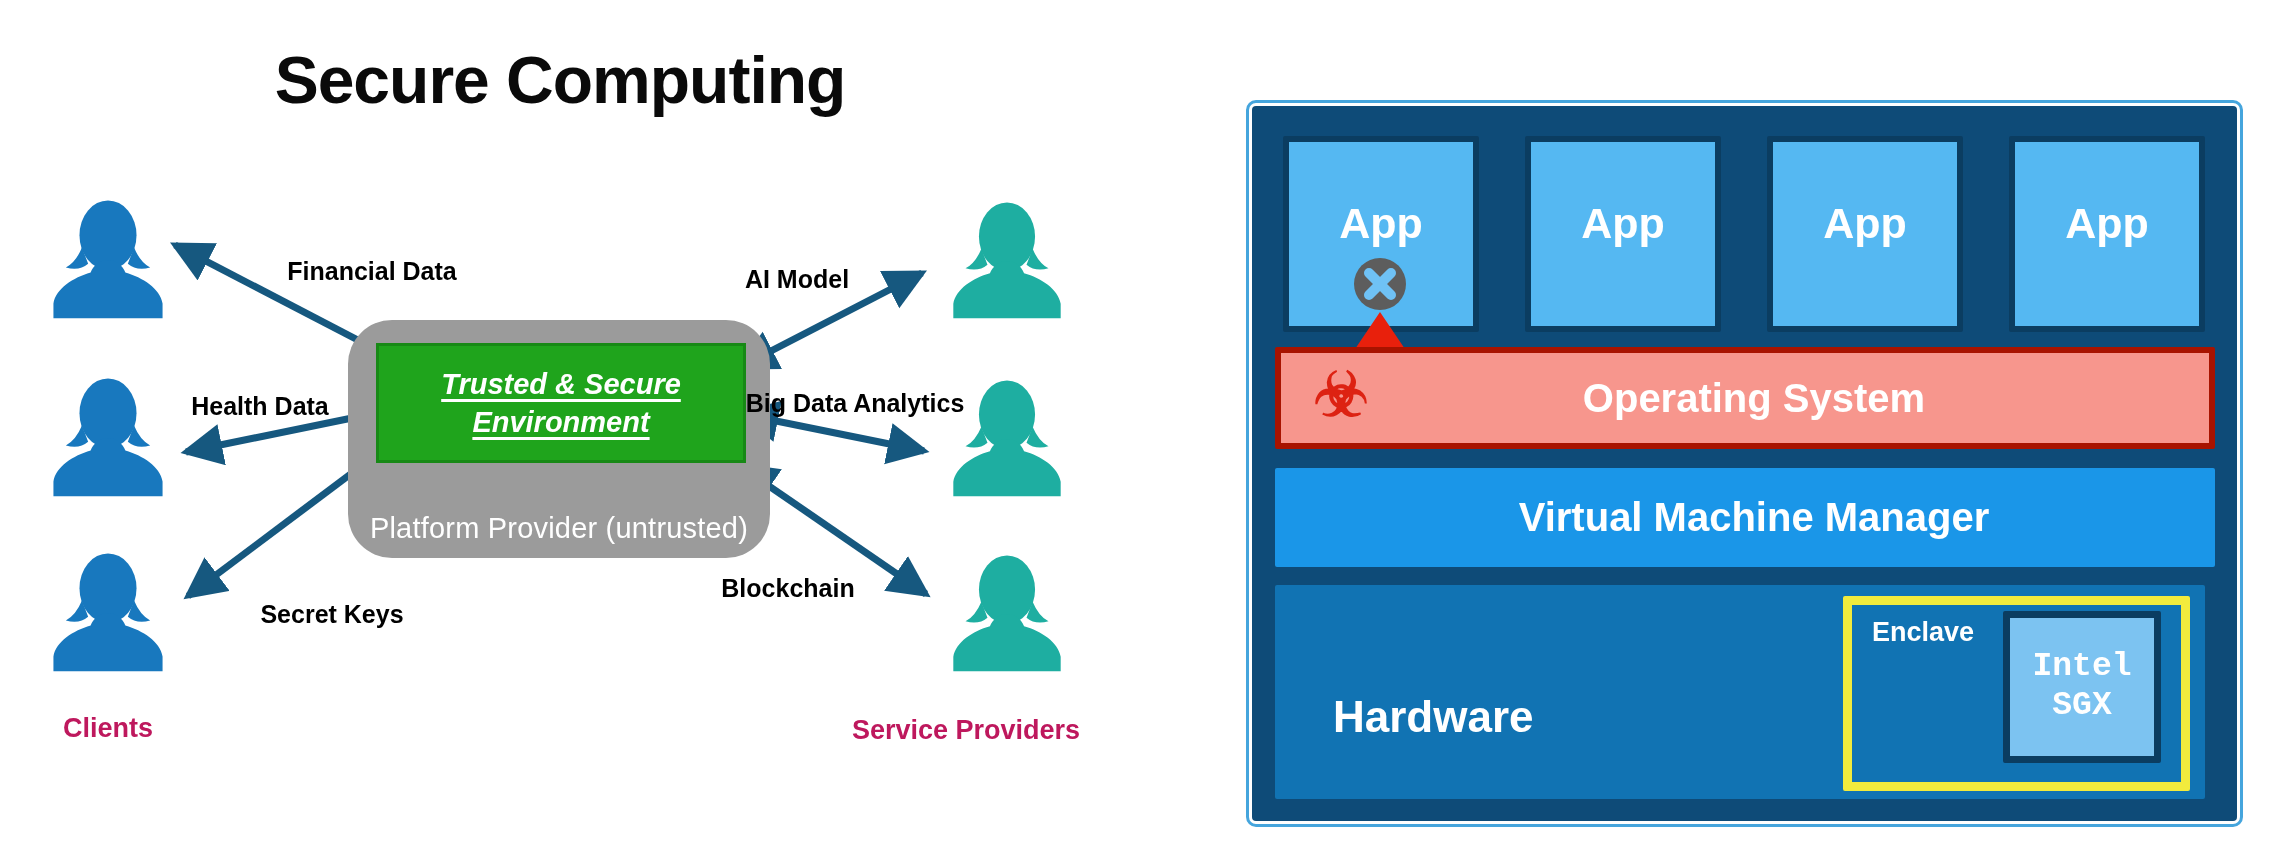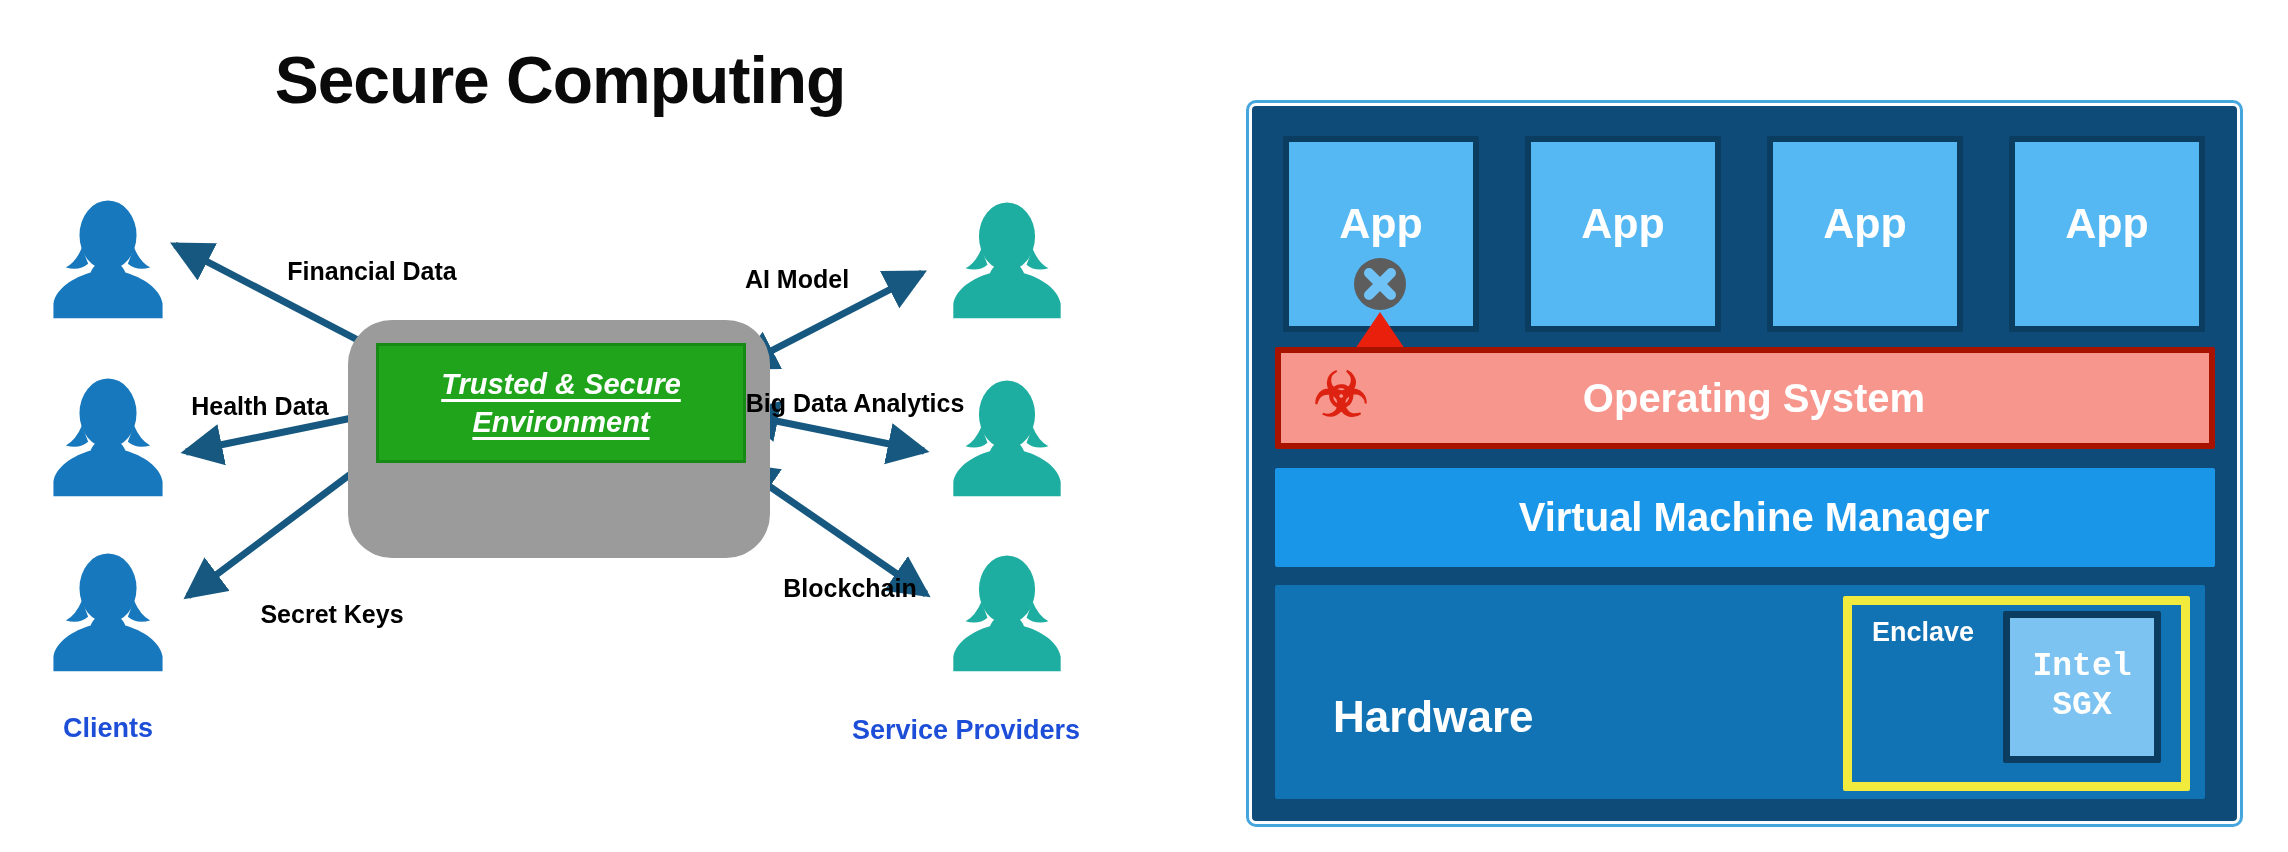--- a/index.html
+++ b/index.html
@@ -12,21 +12,21 @@
     position:absolute; left:160px; top:42px; width:800px;
     text-align:center; font-size:66px; font-weight:700; color:#0a0a0a;
     letter-spacing:-1px;
   }
   .person{position:absolute;}
   .person svg{display:block; width:100%; height:100%;}
   .client-fill{fill:#1878BE;}
   .provider-fill{fill:#1EAEA1;}
   .group-label{
     position:absolute; transform:translate(-50%,-50%);
-    font-size:27px; font-weight:700; color:#1d4ed8; white-space:nowrap;
+    font-size:27px; font-weight:700; color:#be185d; white-space:nowrap;
   }
   .flow-label{
     position:absolute; transform:translate(-50%,-50%);
     font-size:25px; font-weight:700; color:#000; white-space:nowrap;
   }
   .platform-box{
     position:absolute; left:348px; top:320px; width:422px; height:238px;
     background:#9B9B9B; border-radius:44px;
   }
   .platform-label{
@@ -153,28 +153,29 @@
       <line x1="742" y1="414" x2="924" y2="451" marker-start="url(#ah)" marker-end="url(#ah)"></line>
       <line x1="740" y1="466" x2="926" y2="594" marker-start="url(#ah)" marker-end="url(#ah)"></line>
     </g>
   </svg>
 
   <div class="platform-box">
     <div class="env-box">
       <span class="env-line">Trusted &amp; Secure</span>
       <span class="env-line">Environment</span>
     </div>
+    <div class="platform-label">Platform Provider (untrusted)</div>
   </div>
 
   <div class="flow-label" style="left:372px; top:271px;">Financial Data</div>
   <div class="flow-label" style="left:260px; top:406px;">Health Data</div>
   <div class="flow-label" style="left:332px; top:614px;">Secret Keys</div>
   <div class="flow-label" style="left:797px; top:279px;">AI Model</div>
   <div class="flow-label" style="left:855px; top:403px;">Big Data Analytics</div>
-  <div class="flow-label" style="left:850px; top:588px;">Blockchain</div>
+  <div class="flow-label" style="left:788px; top:588px;">Blockchain</div>
 
   <div class="group-label" style="left:108px; top:728px;">Clients</div>
   <div class="group-label" style="left:966px; top:730px;">Service Providers</div>
 
   <div class="stack">
 
     <div class="app-box" style="left:31px;">
       <span class="app-label">App</span>
     </div>
     <div class="app-box" style="left:273px;">

